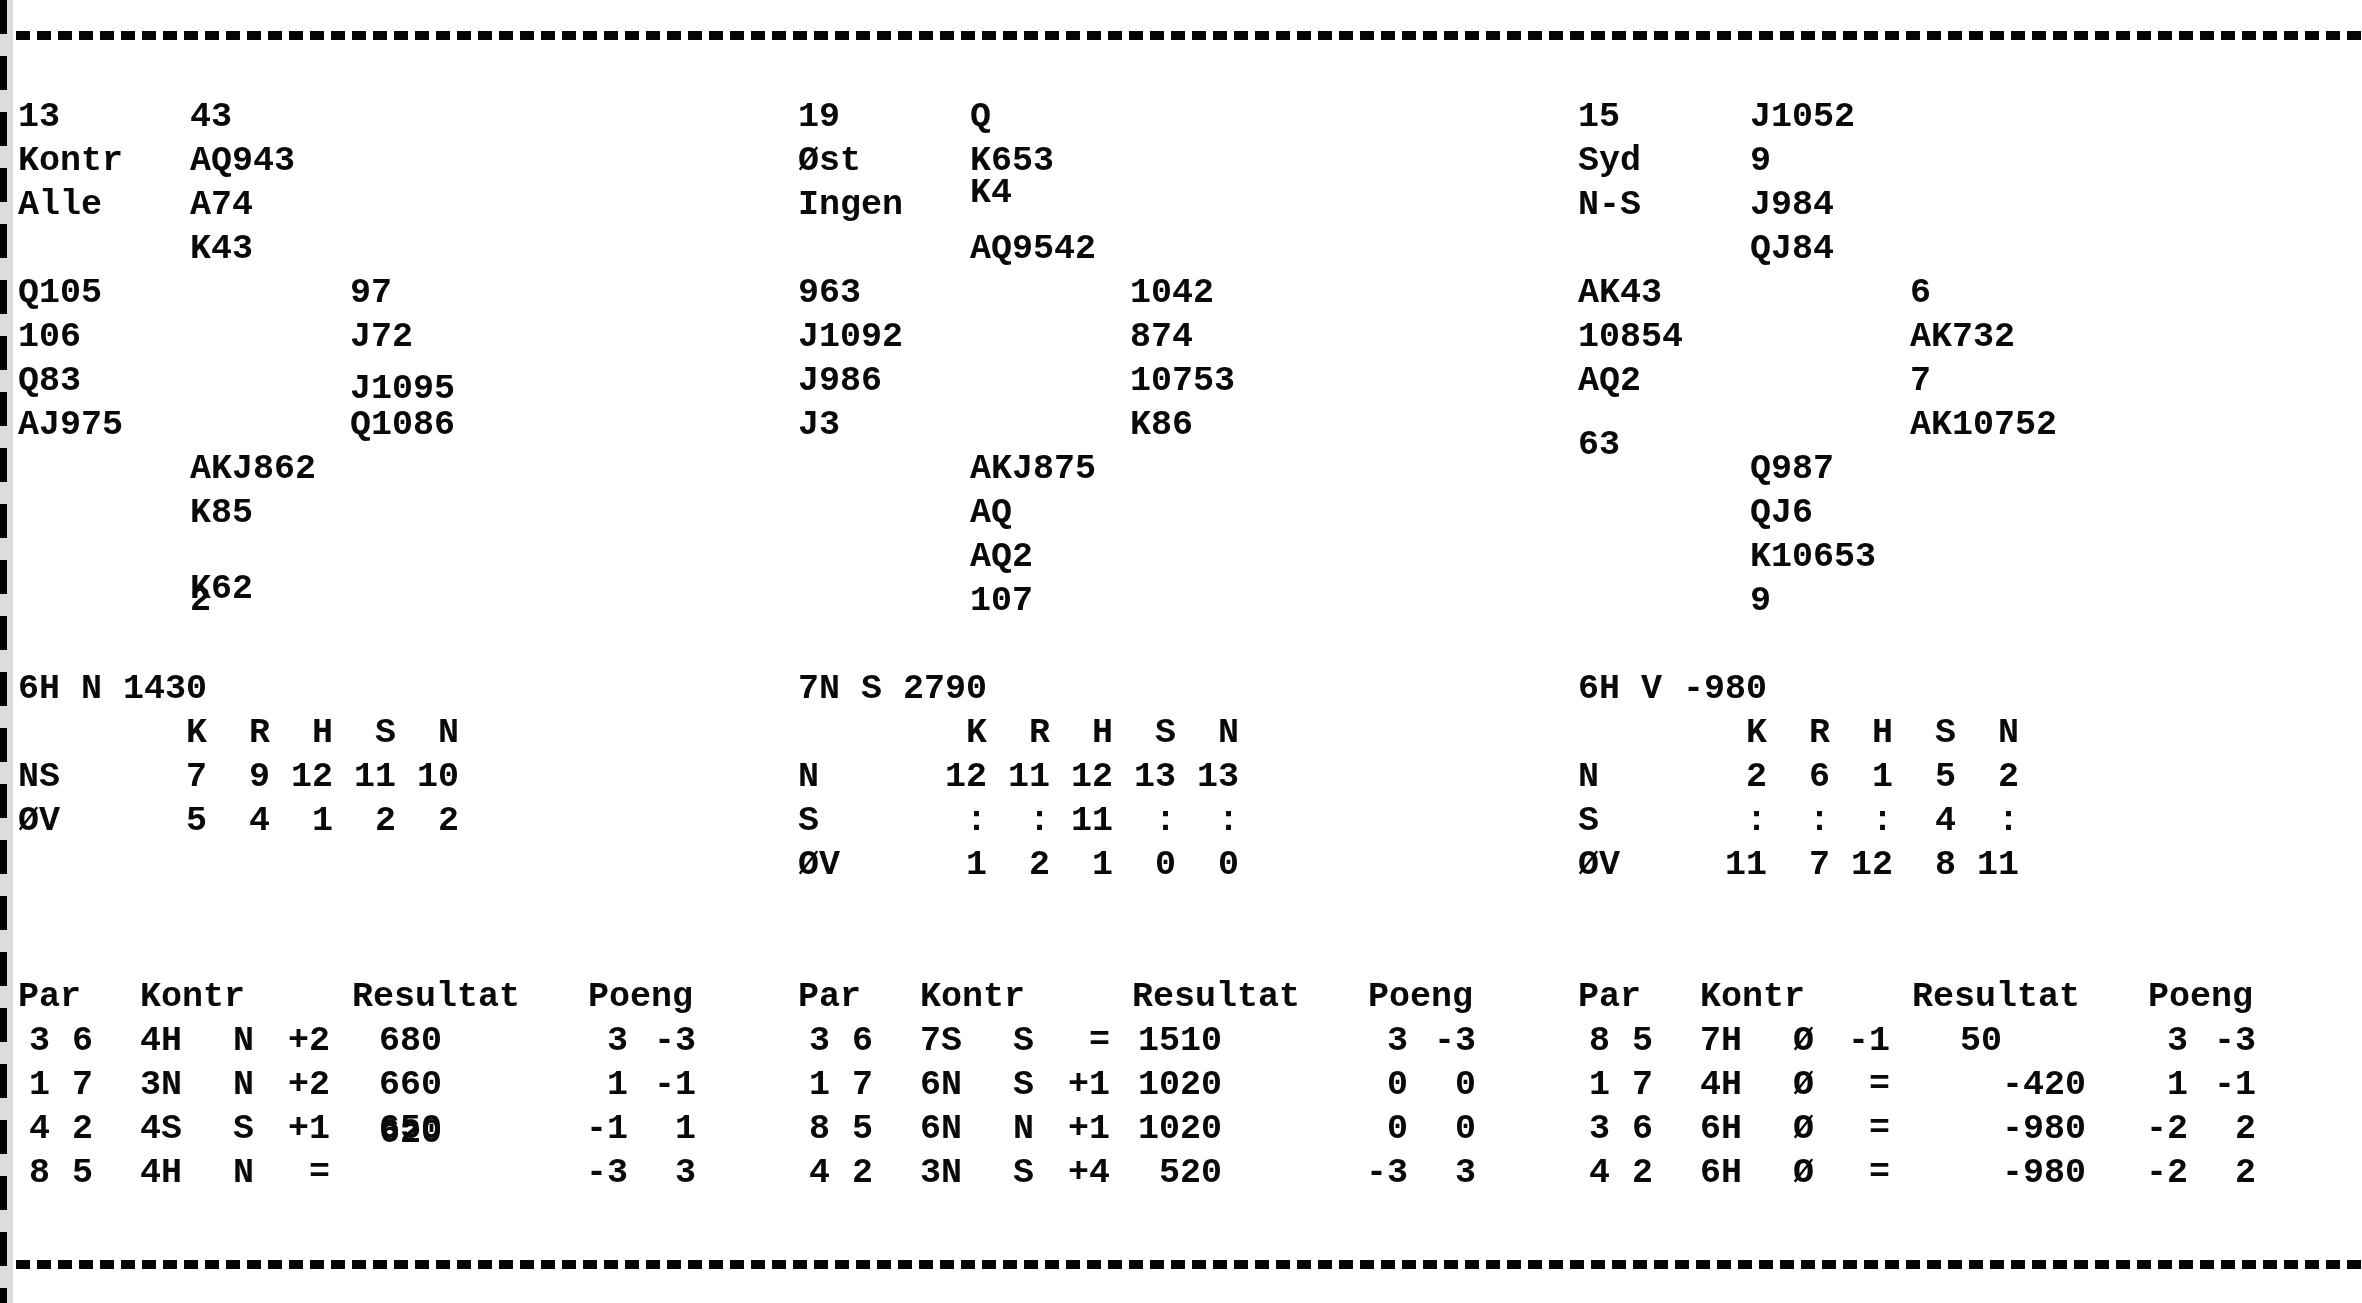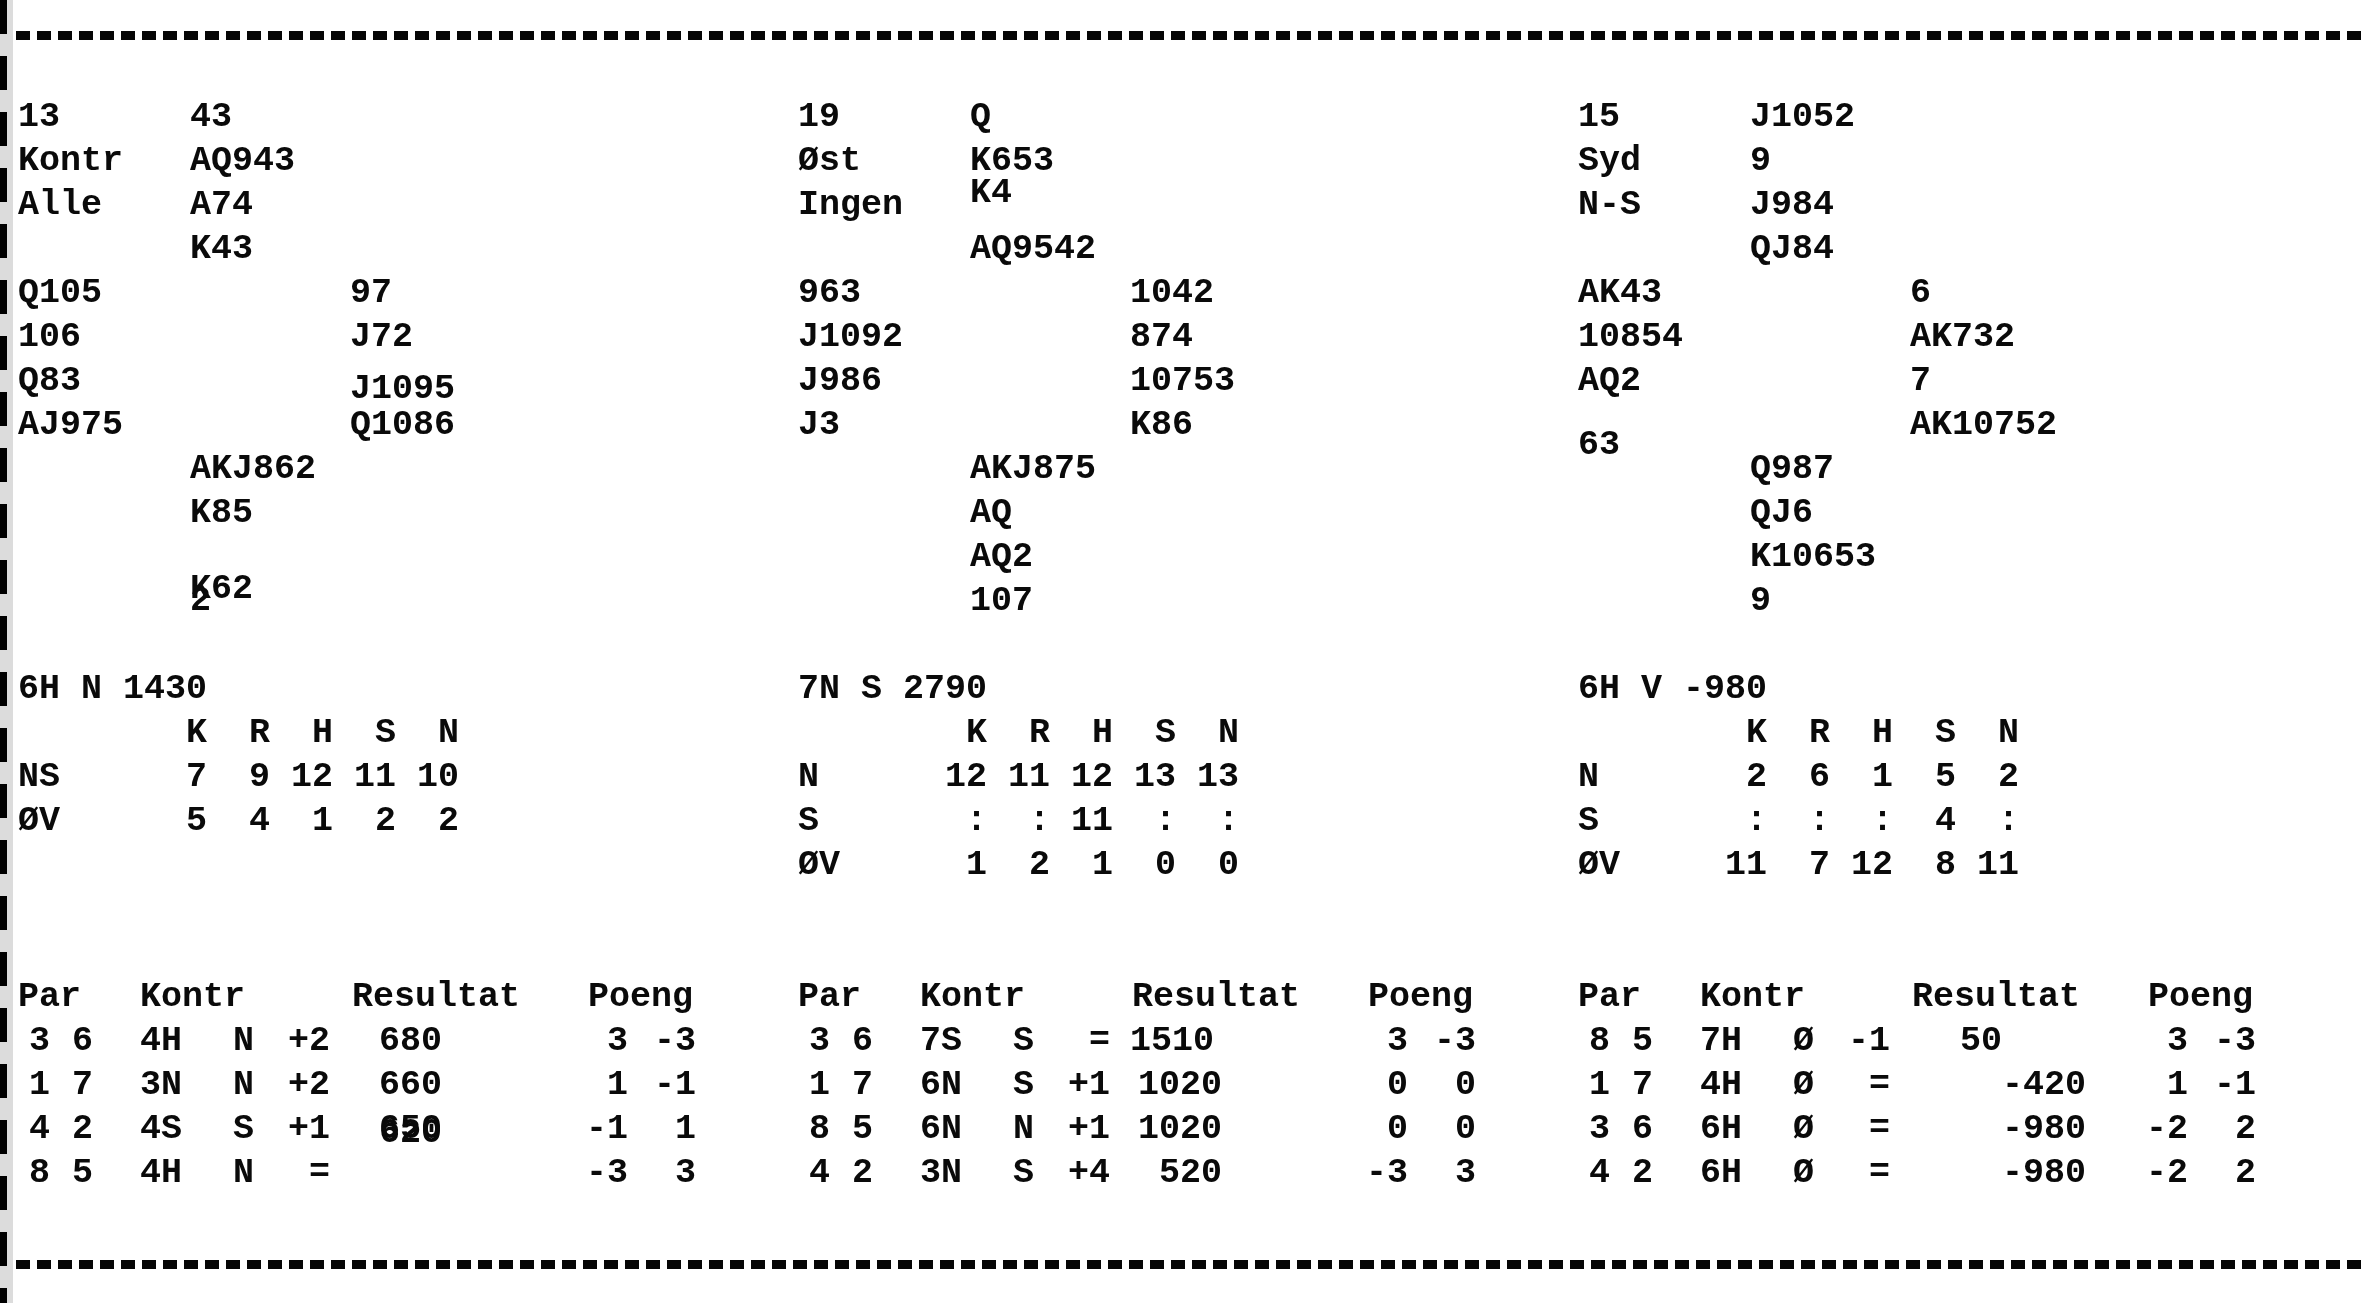--- a/index.html
+++ b/index.html
@@ -162,21 +162,21 @@
   <span class="t" style="left:0;top:980px">Par</span>
   <span class="t" style="left:122px;top:980px">Kontr</span>
   <span class="t" style="left:334px;top:980px">Resultat</span>
   <span class="t" style="left:570px;top:980px">Poeng</span>
 
   <span class="t" style="left:11px;top:1024px">3</span>
   <span class="t" style="left:54px;top:1024px">6</span>
   <span class="t" style="left:122px;top:1024px">7S</span>
   <span class="t" style="left:215px;top:1024px">S</span>
   <span class="t r" style="left:250px;top:1024px;width:62px">=</span>
-  <span class="t r" style="left:290px;top:1024px;width:126px">1510</span>
+  <span class="t r" style="left:298px;top:1024px;width:126px">1510</span>
   <span class="t r" style="left:404px;top:1024px;width:104px"></span>
   <span class="t r" style="left:540px;top:1024px;width:70px">3</span>
   <span class="t r" style="left:616px;top:1024px;width:62px">-3</span>
 
   <span class="t" style="left:11px;top:1068px">1</span>
   <span class="t" style="left:54px;top:1068px">7</span>
   <span class="t" style="left:122px;top:1068px">6N</span>
   <span class="t" style="left:215px;top:1068px">S</span>
   <span class="t r" style="left:250px;top:1068px;width:62px">+1</span>
   <span class="t r" style="left:298px;top:1068px;width:126px">1020</span>

